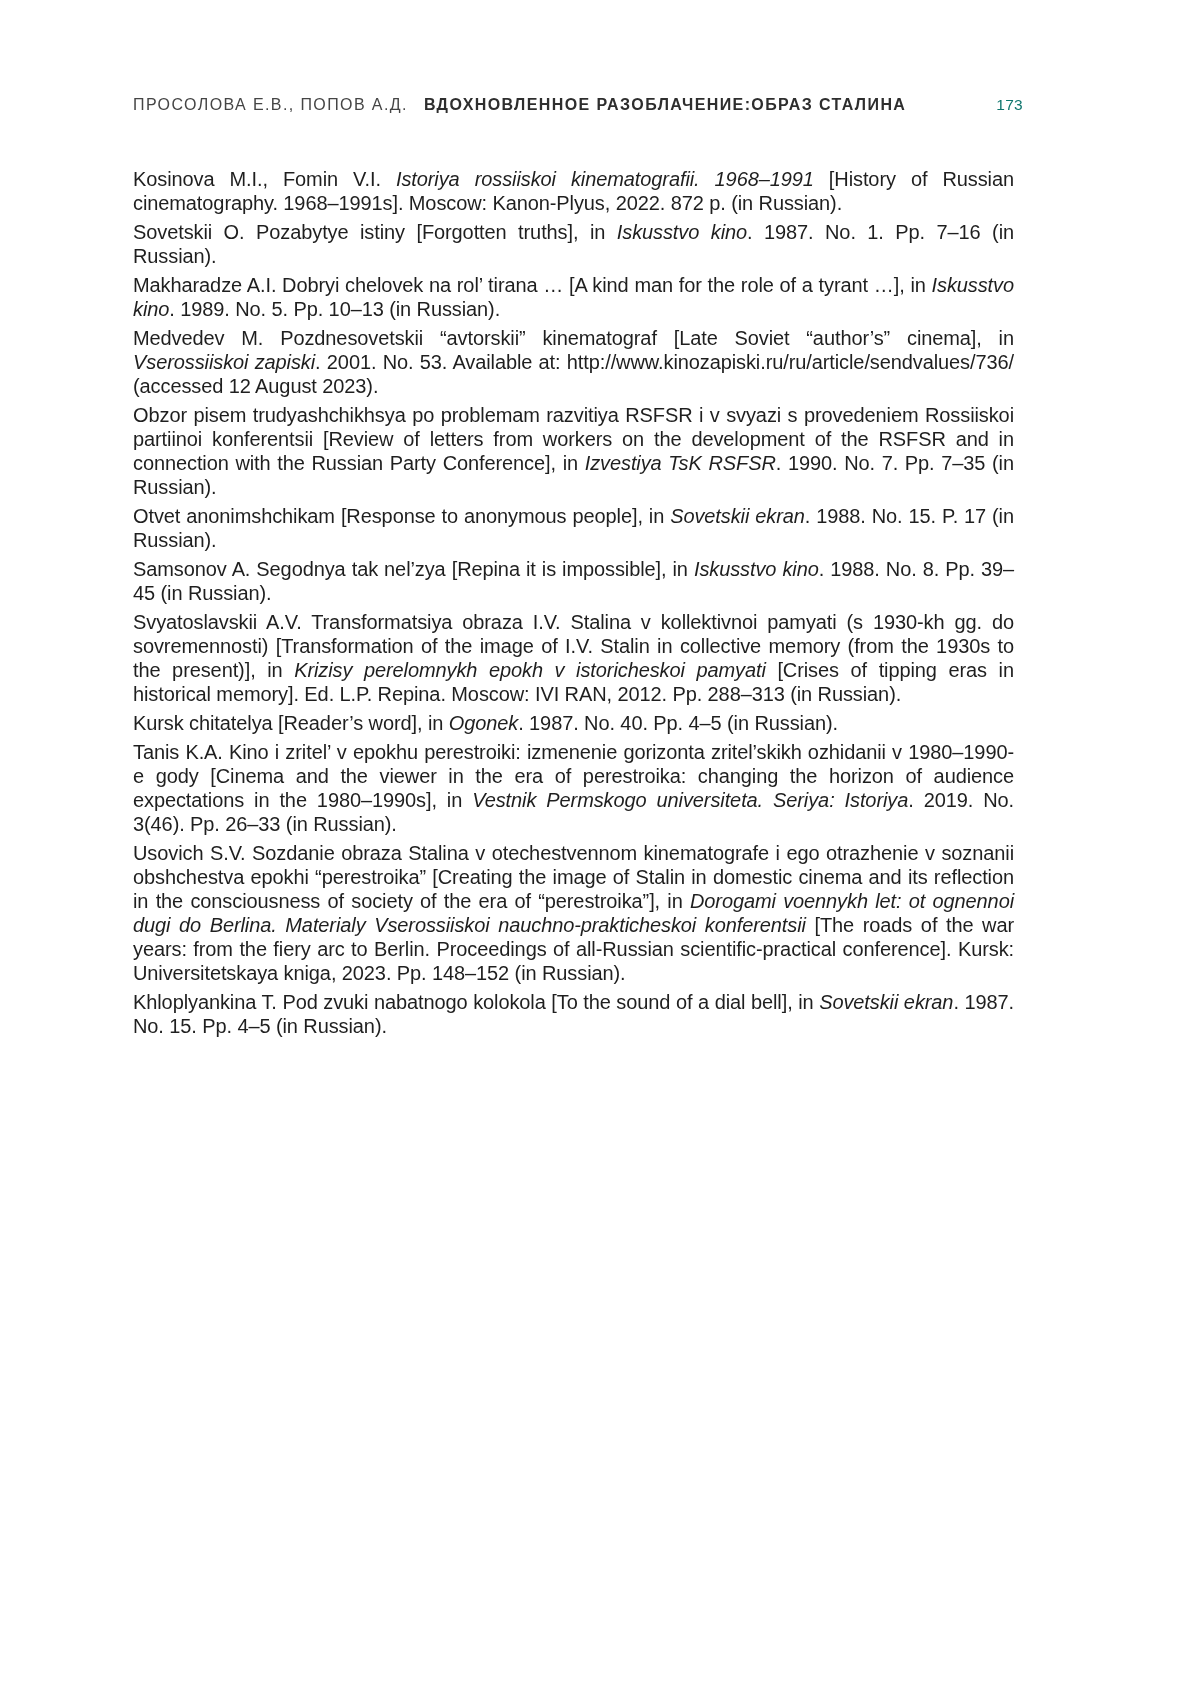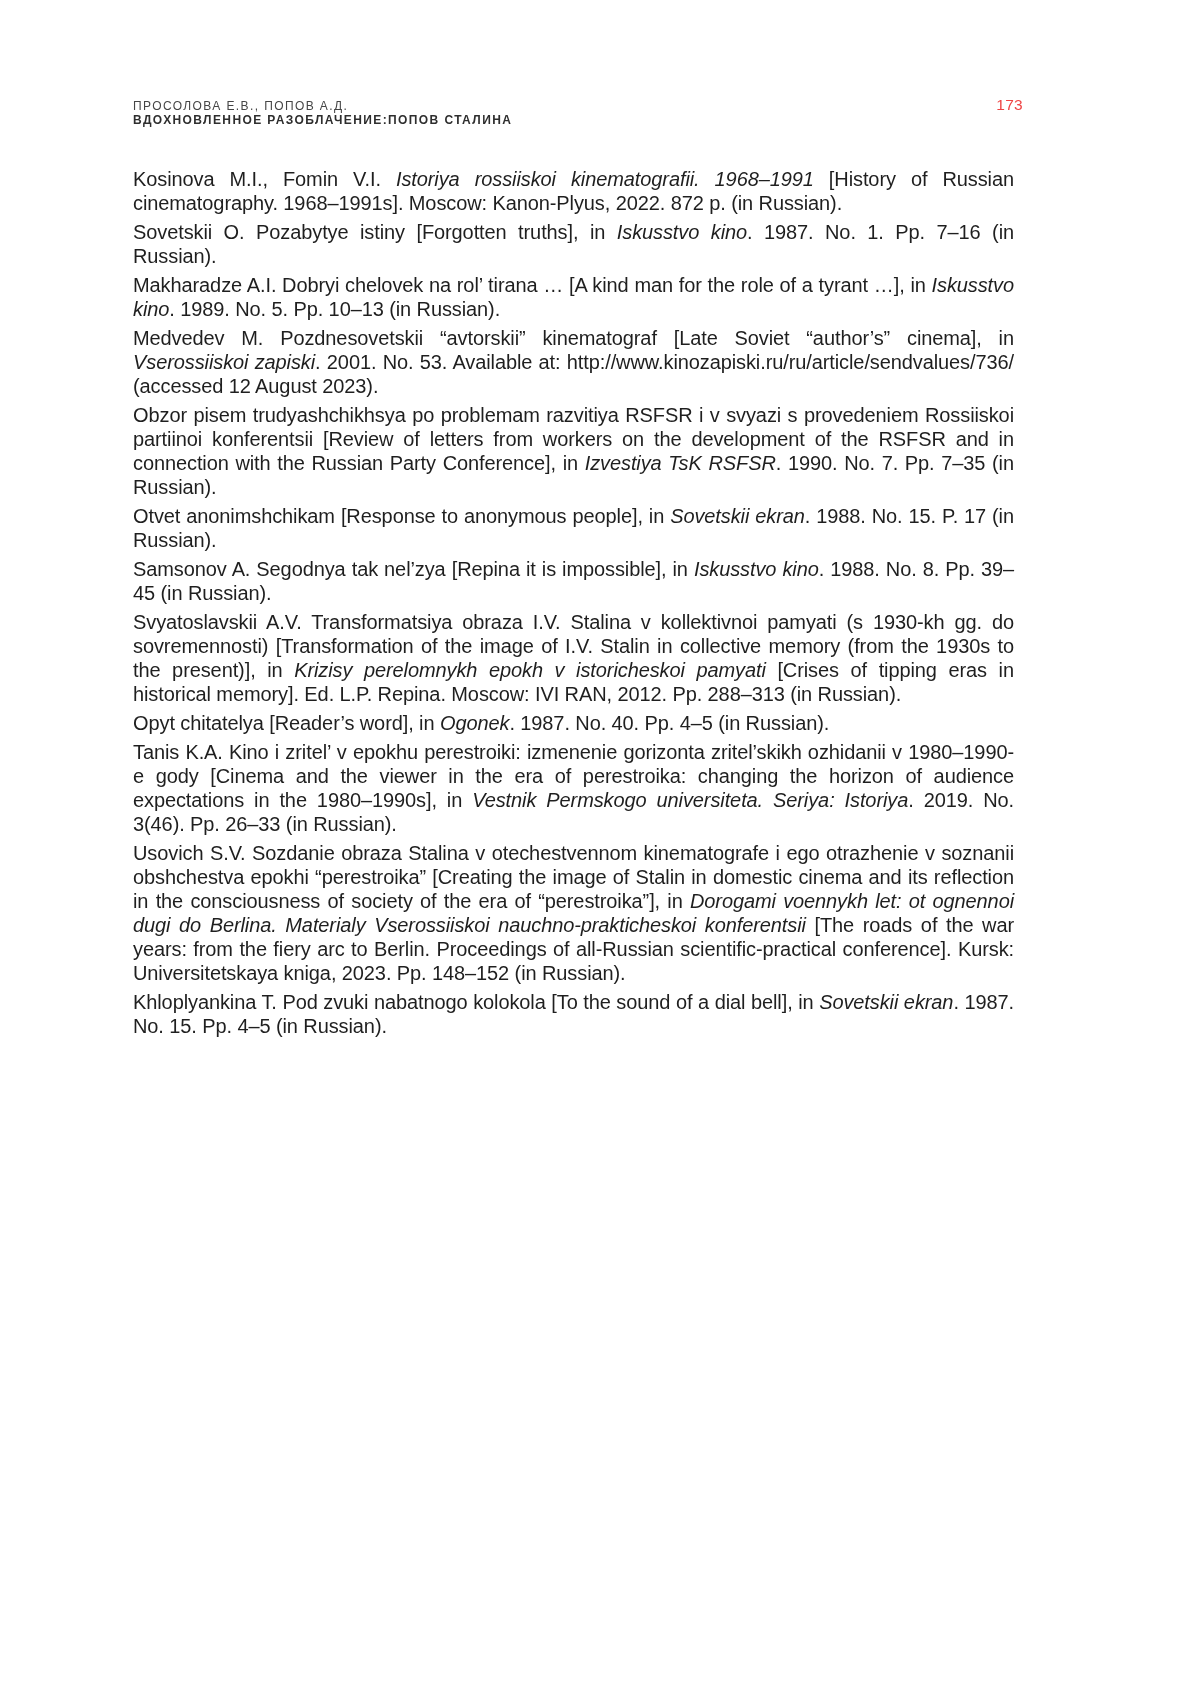--- a/index.html
+++ b/index.html
@@ -20,38 +20,37 @@
     left: 133px;
     width: 890px;
     display: flex;
     align-items: baseline;
     justify-content: space-between;
     white-space: nowrap;
   }
   .rh-left {
     display: flex;
     align-items: baseline;
-    font-size: 12px;
+    font-size: 16px;
     letter-spacing: 1.4px;
-    flex-direction: column;
   }
   .rh-authors {
     font-weight: 400;
     color: #454545;
     margin-right: 16px;
   }
   .rh-title {
     font-weight: 700;
     color: #2e2e2e;
   }
   .rh-page {
     font-size: 15.5px;
     font-weight: 400;
     letter-spacing: 0.3px;
-    color: #ef4444;
+    color: #0f766e;
   }
   .refs {
     position: absolute;
     top: 167px;
     left: 133px;
     width: 881px;
     font-size: 20px;
     line-height: 24px;
     letter-spacing: -0.1px;
     text-align: justify;
@@ -66,32 +65,32 @@
     font-style: italic;
   }
 </style>
 </head>
 <body>
 
 <div>
   <header class="running-head">
     <div class="rh-left">
       <span class="rh-authors">ПРОСОЛОВА Е.В., ПОПОВ А.Д.</span>
-      <span class="rh-title">ВДОХНОВЛЕННОЕ РАЗОБЛАЧЕНИЕ:ПОПОВ СТАЛИНА</span>
+      <span class="rh-title">ВДОХНОВЛЕННОЕ РАЗОБЛАЧЕНИЕ:ОБРАЗ СТАЛИНА</span>
     </div>
     <span class="rh-page">173</span>
   </header>
 
   <main class="refs">
       <p class="ref"><span>Kosinova M.I., Fomin V.I. </span><i>Istoriya rossiiskoi kinematografii. 1968–1991</i><span> [History of Russian cinematography. 1968–1991s]. Moscow: Kanon-Plyus, 2022. 872 p. (in Russian).</span></p>
       <p class="ref"><span>Sovetskii O. Pozabytye istiny [Forgotten truths], in </span><i>Iskusstvo kino</i><span>. 1987. No. 1. Pp. 7–16 (in Russian).</span></p>
       <p class="ref"><span>Makharadze A.I. Dobryi chelovek na rol’ tirana … [A kind man for the role of a tyrant …], in </span><i>Iskusstvo kino</i><span>. 1989. No. 5. Pp. 10–13 (in Russian).</span></p>
       <p class="ref"><span>Medvedev M. Pozdnesovetskii “avtorskii” kinematograf [Late Soviet “author’s” cinema], in </span><i>Vserossiiskoi zapiski</i><span>. 2001. No. 53. Available at: http://www.kinozapiski.ru/ru/article/​sendvalues/736/ (accessed 12 August 2023).</span></p>
       <p class="ref"><span>Obzor pisem trudyashchikhsya po problemam razvitiya RSFSR i v svyazi s provedeniem Rossiiskoi partiinoi konferentsii [Review of letters from workers on the development of the RSFSR and in connection with the Russian Party Conference], in </span><i>Izvestiya TsK RSFSR</i><span>. 1990. No. 7. Pp. 7–35 (in Russian).</span></p>
       <p class="ref"><span>Otvet anonimshchikam [Response to anonymous people], in </span><i>Sovetskii ekran</i><span>. 1988. No. 15. P. 17 (in Russian).</span></p>
       <p class="ref"><span>Samsonov A. Segodnya tak nel’zya [Repina it is impossible], in </span><i>Iskusstvo kino</i><span>. 1988. No. 8. Pp. 39– 45 (in Russian).</span></p>
       <p class="ref"><span>Svyatoslavskii A.V. Transformatsiya obraza I.V. Stalina v kollektivnoi pamyati (s 1930-kh gg. do sovremennosti) [Transformation of the image of I.V. Stalin in collective memory (from the 1930s to the present)], in </span><i>Krizisy perelomnykh epokh v istoricheskoi pamyati</i><span> [Crises of tipping eras in historical memory]. Ed. L.P. Repina. Moscow: IVI RAN, 2012. Pp. 288–313 (in Russian).</span></p>
-      <p class="ref"><span>Opyt chitatelya [Reader’s word], in </span><i>Ogonek</i><span>. 1987. No. 40. Pp. 4–5 (in Russian).</span></p>
+      <p class="ref"><span>Kursk chitatelya [Reader’s word], in </span><i>Ogonek</i><span>. 1987. No. 40. Pp. 4–5 (in Russian).</span></p>
       <p class="ref"><span>Tanis K.A. Kino i zritel’ v epokhu perestroiki: izmenenie gorizonta zritel’skikh ozhidanii v 1980–1990-e gody [Cinema and the viewer in the era of perestroika: changing the horizon of audience expectations in the 1980–1990s], in </span><i>Vestnik Permskogo universiteta. Seriya: Istoriya</i><span>. 2019. No. 3(46). Pp. 26–33 (in Russian).</span></p>
       <p class="ref"><span>Usovich S.V. Sozdanie obraza Stalina v otechestvennom kinematografe i ego otrazhenie v soznanii obshchestva epokhi “perestroika” [Creating the image of Stalin in domestic cinema and its reflection in the consciousness of society of the era of “perestroika”], in </span><i>Dorogami voennykh let: ot ognennoi dugi do Berlina. Materialy Vserossiiskoi nauchno-prak­ticheskoi konferentsii</i><span> [The roads of the war years: from the fiery arc to Berlin. Proceed­ings of all-Russian scientific-practical conference]. Kursk: Universitetskaya kniga, 2023. Pp. 148–152 (in Russian).</span></p>
       <p class="ref"><span>Khloplyankina T. Pod zvuki nabatnogo kolokola [To the sound of a dial bell], in </span><i>Sovetskii ekran</i><span>. 1987. No. 15. Pp. 4–5 (in Russian).</span></p>
     </main>
 </div>
 
 </body></html>

